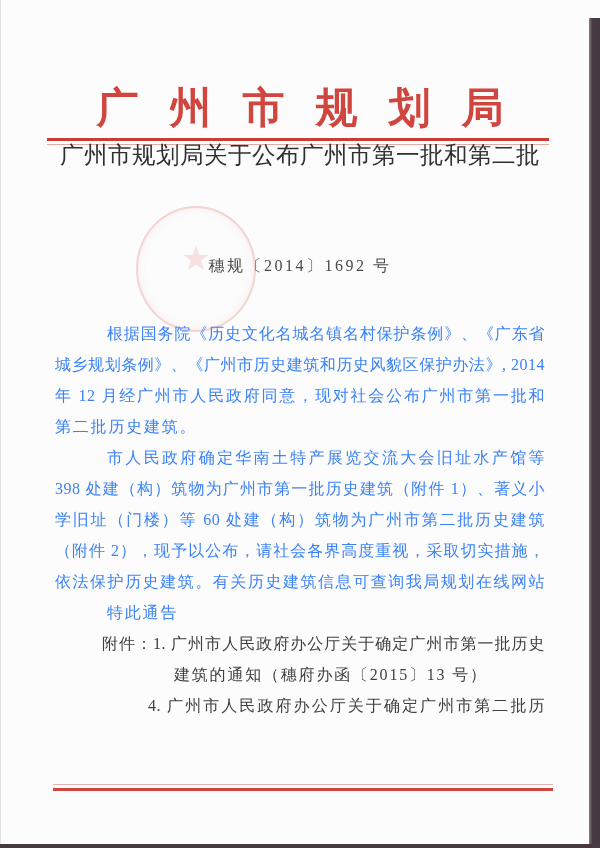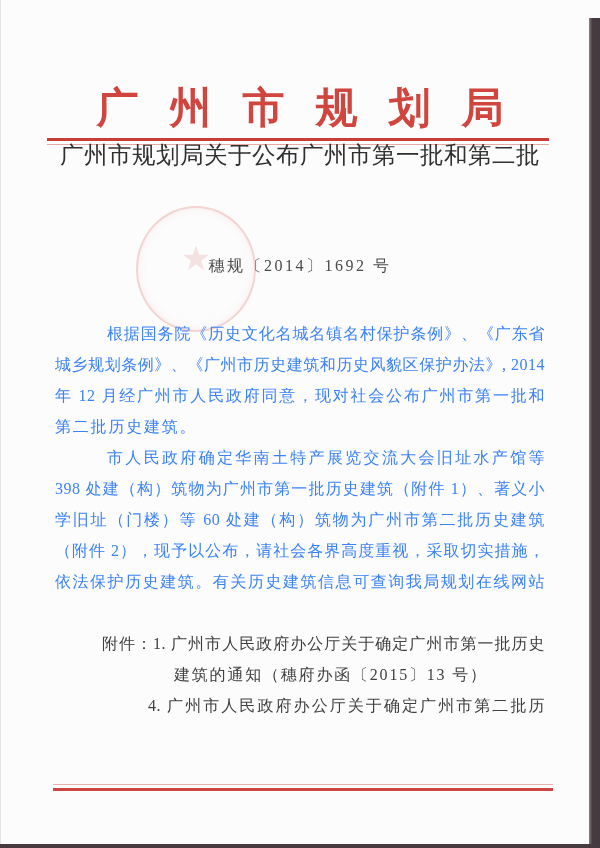--- a/index.html
+++ b/index.html
@@ -128,20 +128,21 @@
       <div class="jline">年 12 月经广州市人民政府同意，现对社会公布广州市第一批和</div>
       <div class="lline">第二批历史建筑。</div>
     </div>
     <div>
       <div class="jline indent">市人民政府确定华南土特产展览交流大会旧址水产馆等</div>
       <div class="jline">398 处建（构）筑物为广州市第一批历史建筑（附件 1）、著义小</div>
       <div class="jline">学旧址（门楼）等 60 处建（构）筑物为广州市第二批历史建筑</div>
       <div class="jline">（附件 2），现予以公布，请社会各界高度重视，采取切实措施，</div>
       <div class="jline">依法保护历史建筑。有关历史建筑信息可查询我局规划在线网站</div>
     </div>
+    <div class="lline indent closing">特此通告</div>
   </div>
 
   <div class="attach">
     <div class="a1">附件：1. 广州市人民政府办公厅关于确定广州市第一批历史</div>
     <div class="a2">建筑的通知（穗府办函〔2015〕13 号）</div>
     <div class="a3">4. 广州市人民政府办公厅关于确定广州市第二批历</div>
   </div>
 
   <div class="rule-bottom-thin"></div>
   <div class="rule-bottom-thick"></div>

